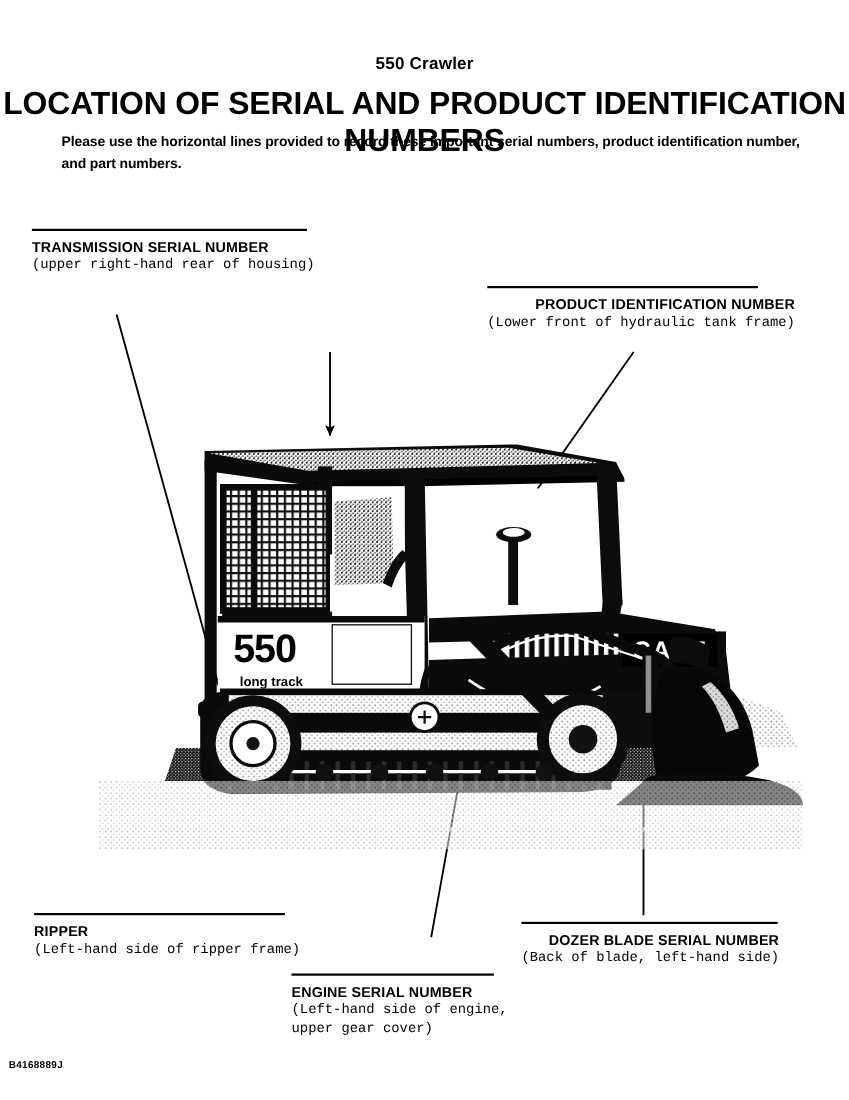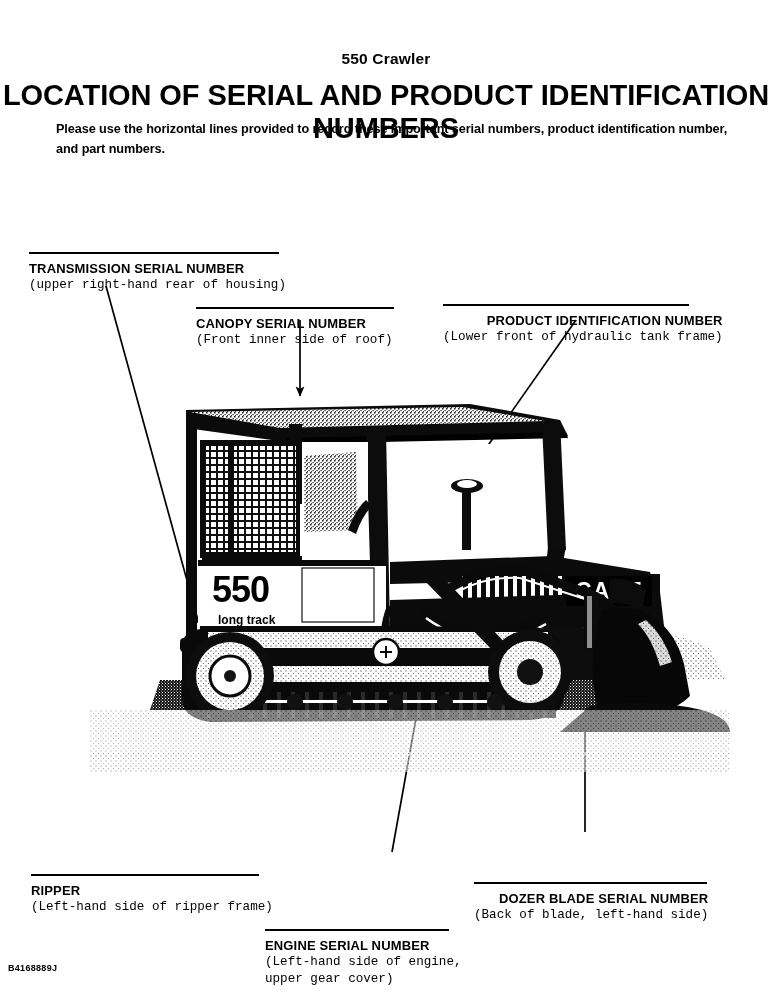--- a/index.html
+++ b/index.html
@@ -48,21 +48,20 @@
     width: 690px;
     font-size: 12.7px;
     font-weight: bold;
     line-height: 1.55;
     letter-spacing: -0.1px;
   }
 
   
   .callout {
     position: absolute;
-    margin-top: 44px;
   }
   .callout .rule {
     border-top: 2px solid #000;
     height: 0;
     margin-bottom: 7px;
   }
   .callout .title {
     font-size: 13px;
     font-weight: bold;
     letter-spacing: 0.15px;
@@ -151,25 +150,20 @@
 
     <line x1="585" y1="832" x2="585" y2="618" stroke="#000" stroke-width="1.7" marker-end="url(#arrowhead)"></line>
   </svg>
 
   <div class="callout" id="callout-transmission">
     <div class="rule"></div>
     <div class="title">TRANSMISSION SERIAL NUMBER</div>
     <div class="sub">(upper right-hand rear of housing)</div>
   </div>
 
-  <div class="callout" id="callout-canopy">
-    <div class="rule"></div>
-    <div class="title">CANOPY SERIAL NUMBER</div>
-    <div class="sub">(Front inner side of roof)</div>
-  </div>
 
   <div class="callout" id="callout-pid">
     <div class="rule"></div>
     <div class="title">PRODUCT IDENTIFICATION NUMBER</div>
     <div class="sub">(Lower front of hydraulic tank frame)</div>
   </div>
 
   <div class="callout" id="callout-ripper">
     <div class="rule"></div>
     <div class="title">RIPPER</div>

